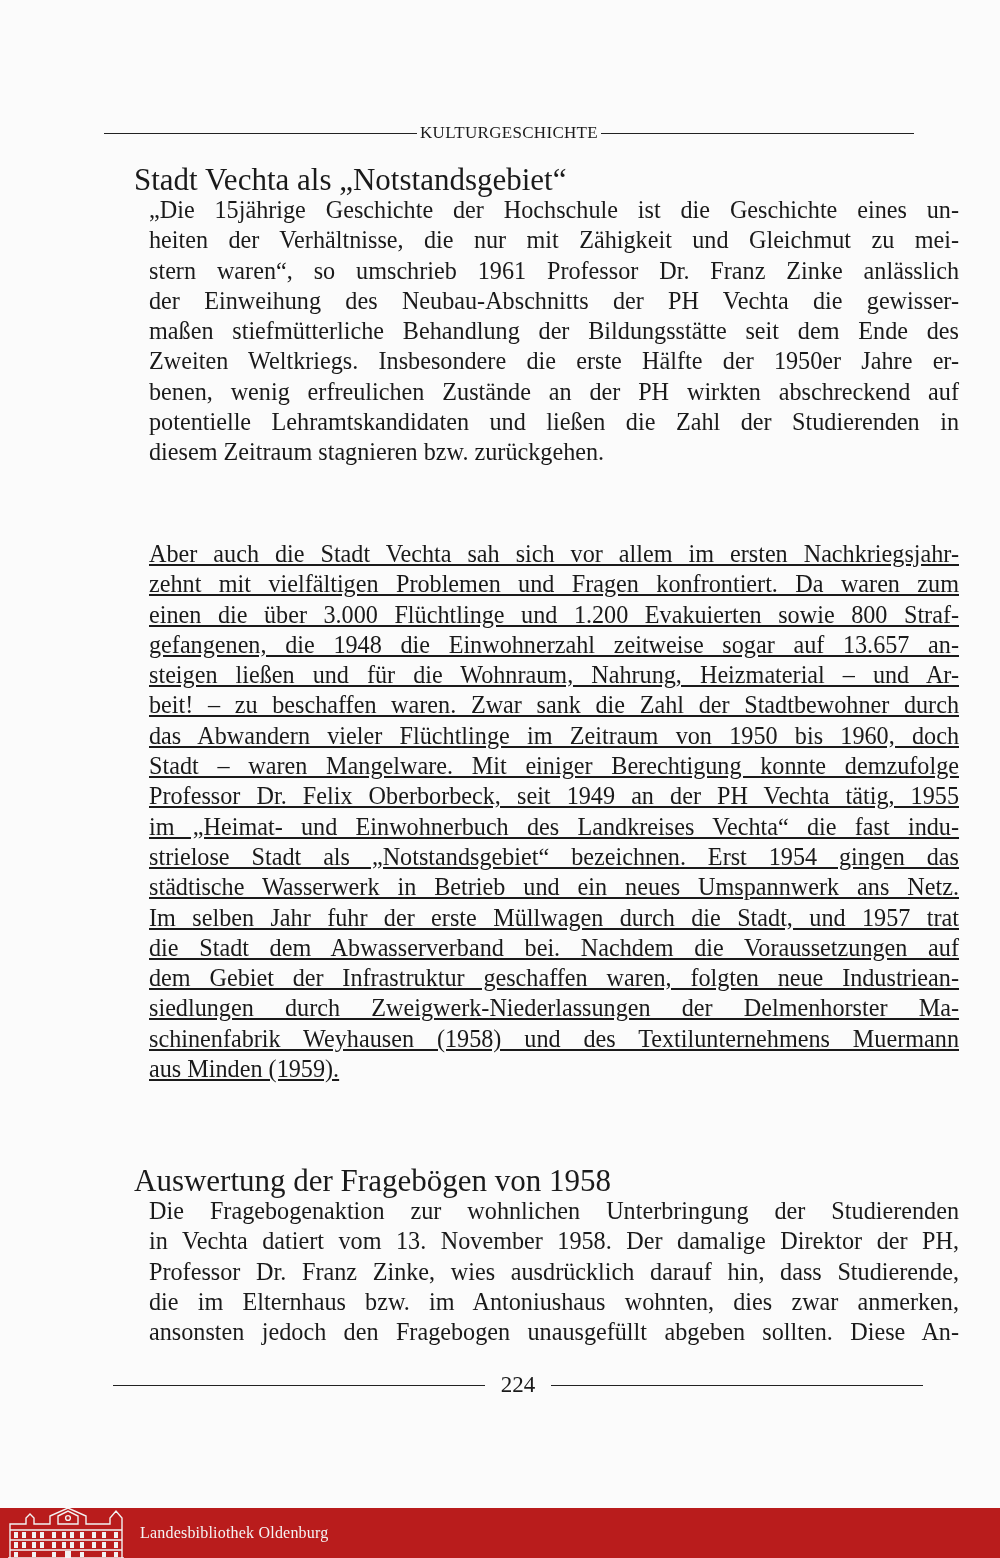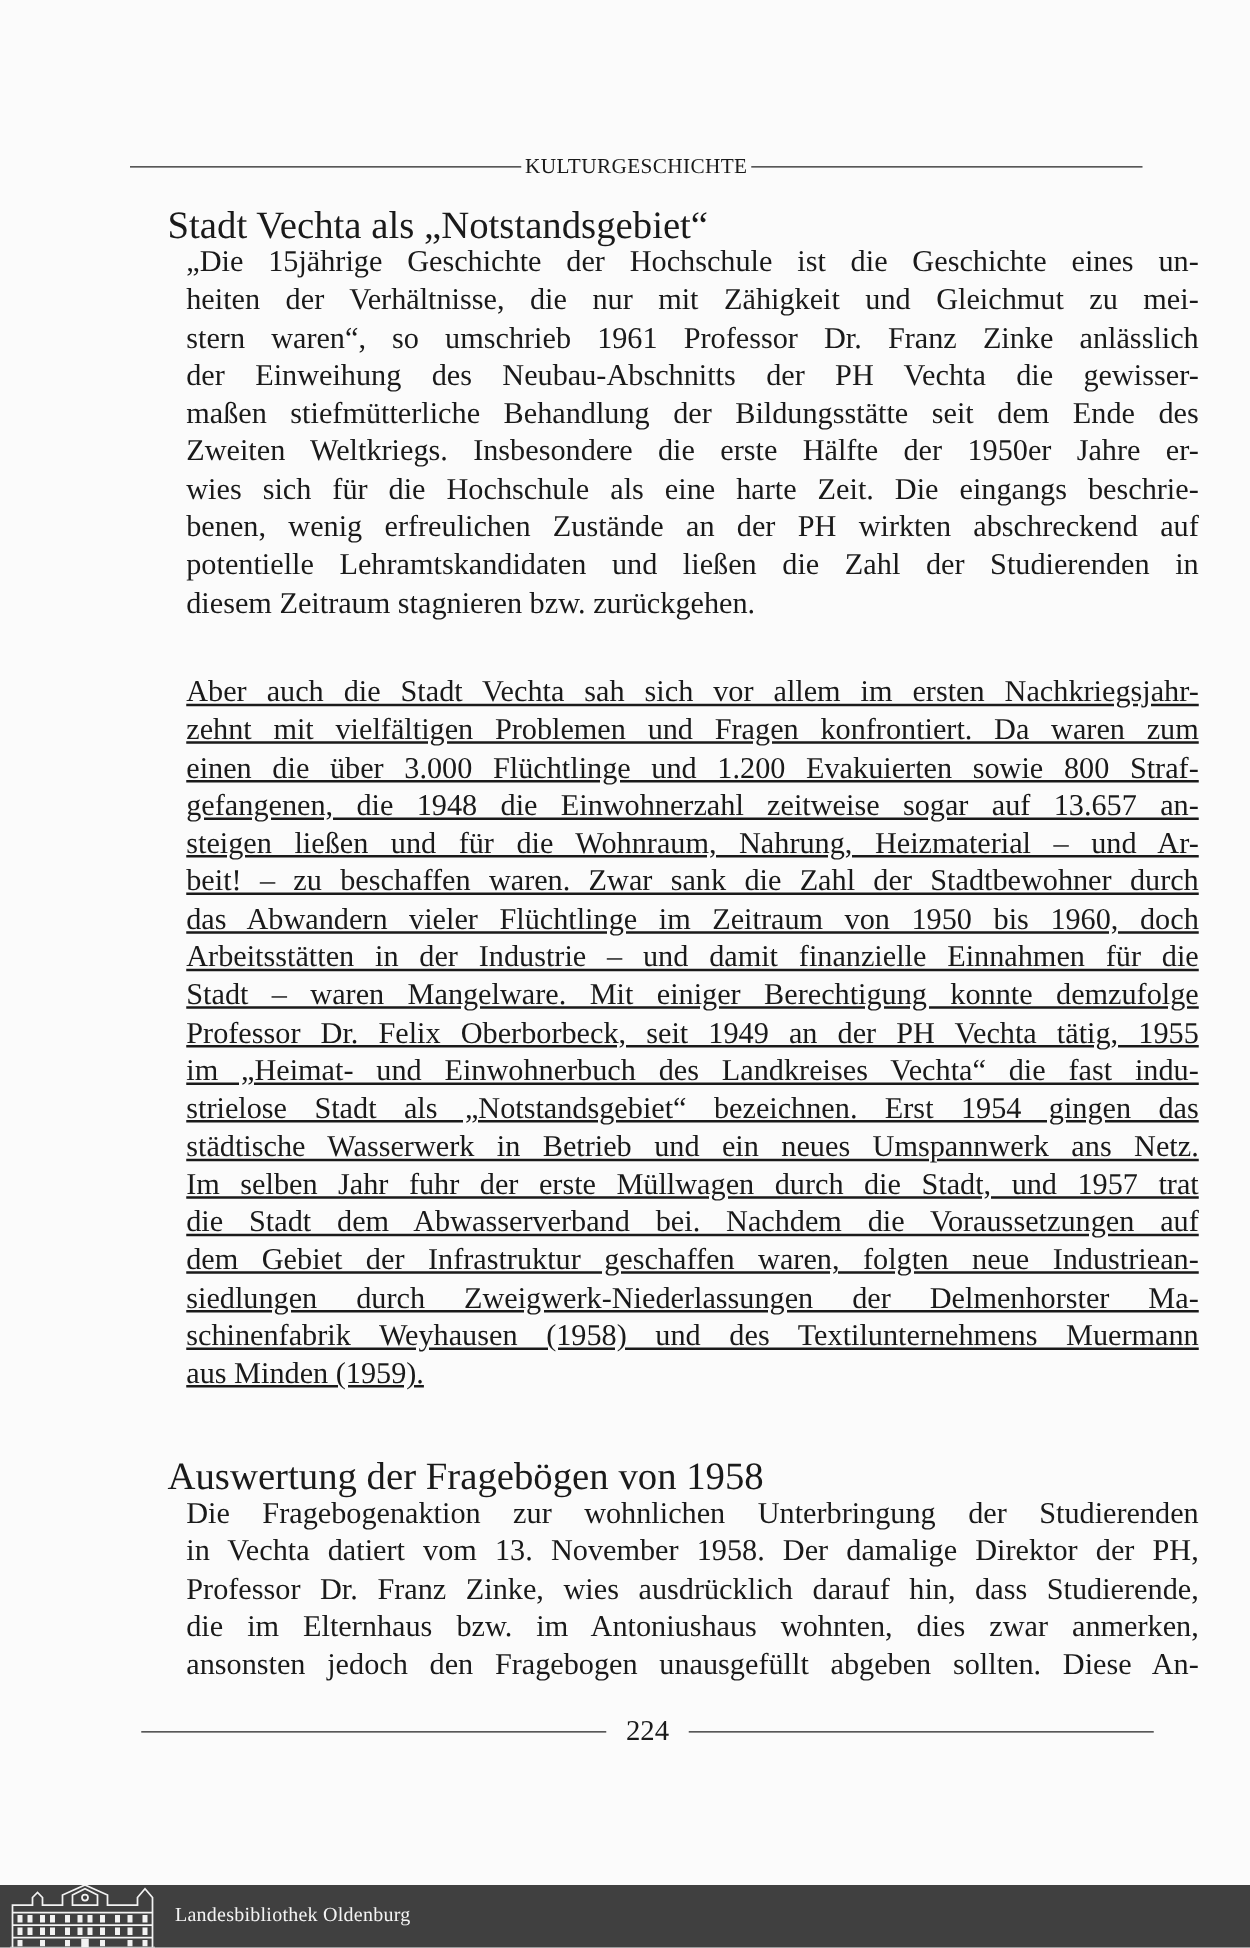--- a/index.html
+++ b/index.html
@@ -33,21 +33,21 @@
   #p2 { top: 539px; text-decoration: underline; }
   #p3 { top: 1196px; }
   .footer-rule {
     position: absolute; left: 113px; top: 1372px; width: 810px; height: 26px;
     display: flex; align-items: center;
   }
   .footer-rule .rule { flex: 1; border-top: 1.3px solid #222; }
   .footer-rule .pagenum { font-size: 23px; padding: 0 16px; line-height: 26px; }
   .banner {
     position: absolute; left: 0; top: 1508px; width: 1000px; height: 50px;
-    background: #404040; display: flex; align-items: center;
+    background: #b91c1c; display: flex; align-items: center;
   }
   .banner .logo { width: 125px; height: 50px; margin-left: 6px; }
   .banner .lib-name {
     color: #f4f4f4; font-size: 16px; margin-left: 9px; letter-spacing: 0.2px;
   }
 </style>
 </head>
 <body>
 
 <div class="running-head">
@@ -58,35 +58,33 @@
 
 <h2 class="heading" id="h1">Stadt Vechta als „Notstandsgebiet“</h2>
 
 <div class="para" id="p1">
   <span class="line">„Die 15jährige Geschichte der Hochschule ist die Geschichte eines un-</span>
   <span class="line">heiten der Verhältnisse, die nur mit Zähigkeit und Gleichmut zu mei-</span>
   <span class="line">stern waren“, so umschrieb 1961 Professor Dr. Franz Zinke anlässlich</span>
   <span class="line">der Einweihung des Neubau-Abschnitts der PH Vechta die gewisser-</span>
   <span class="line">maßen stiefmütterliche Behandlung der Bildungsstätte seit dem Ende des</span>
   <span class="line">Zweiten Weltkriegs. Insbesondere die erste Hälfte der 1950er Jahre er-</span>
-  <span class="line">wies sich für die Hochschule als eine harte Zeit. Die eingangs beschrie-</span>
   <span class="line">benen, wenig erfreulichen Zustände an der PH wirkten abschreckend auf</span>
   <span class="line">potentielle Lehramtskandidaten und ließen die Zahl der Studierenden in</span>
   <span class="line last">diesem Zeitraum stagnieren bzw. zurückgehen.</span>
 </div>
 
 <div class="para" id="p2">
   <span class="line">Aber auch die Stadt Vechta sah sich vor allem im ersten Nachkriegsjahr-</span>
   <span class="line">zehnt mit vielfältigen Problemen und Fragen konfrontiert. Da waren zum</span>
   <span class="line">einen die über 3.000 Flüchtlinge und 1.200 Evakuierten sowie 800 Straf-</span>
   <span class="line">gefangenen, die 1948 die Einwohnerzahl zeitweise sogar auf 13.657 an-</span>
   <span class="line">steigen ließen und für die Wohnraum, Nahrung, Heizmaterial – und Ar-</span>
   <span class="line">beit! – zu beschaffen waren. Zwar sank die Zahl der Stadtbewohner durch</span>
   <span class="line">das Abwandern vieler Flüchtlinge im Zeitraum von 1950 bis 1960, doch</span>
-  <span class="line">Arbeitsstätten in der Industrie – und damit finanzielle Einnahmen für die</span>
   <span class="line">Stadt – waren Mangelware. Mit einiger Berechtigung konnte demzufolge</span>
   <span class="line">Professor Dr. Felix Oberborbeck, seit 1949 an der PH Vechta tätig, 1955</span>
   <span class="line">im „Heimat- und Einwohnerbuch des Landkreises Vechta“ die fast indu-</span>
   <span class="line">strielose Stadt als „Notstandsgebiet“ bezeichnen. Erst 1954 gingen das</span>
   <span class="line">städtische Wasserwerk in Betrieb und ein neues Umspannwerk ans Netz.</span>
   <span class="line">Im selben Jahr fuhr der erste Müllwagen durch die Stadt, und 1957 trat</span>
   <span class="line">die Stadt dem Abwasserverband bei. Nachdem die Voraussetzungen auf</span>
   <span class="line">dem Gebiet der Infrastruktur geschaffen waren, folgten neue Industriean-</span>
   <span class="line">siedlungen durch Zweigwerk-Niederlassungen der Delmenhorster Ma-</span>
   <span class="line">schinenfabrik Weyhausen (1958) und des Textilunternehmens Muermann</span>

